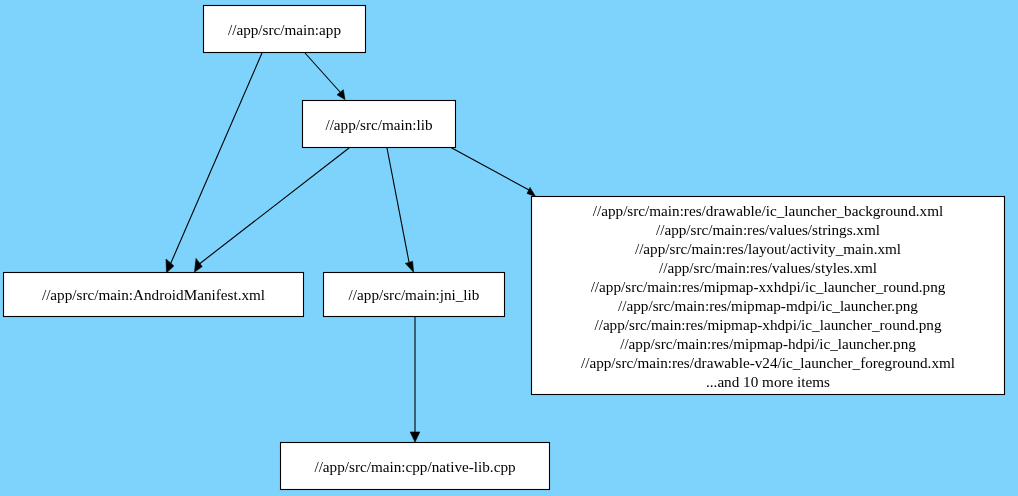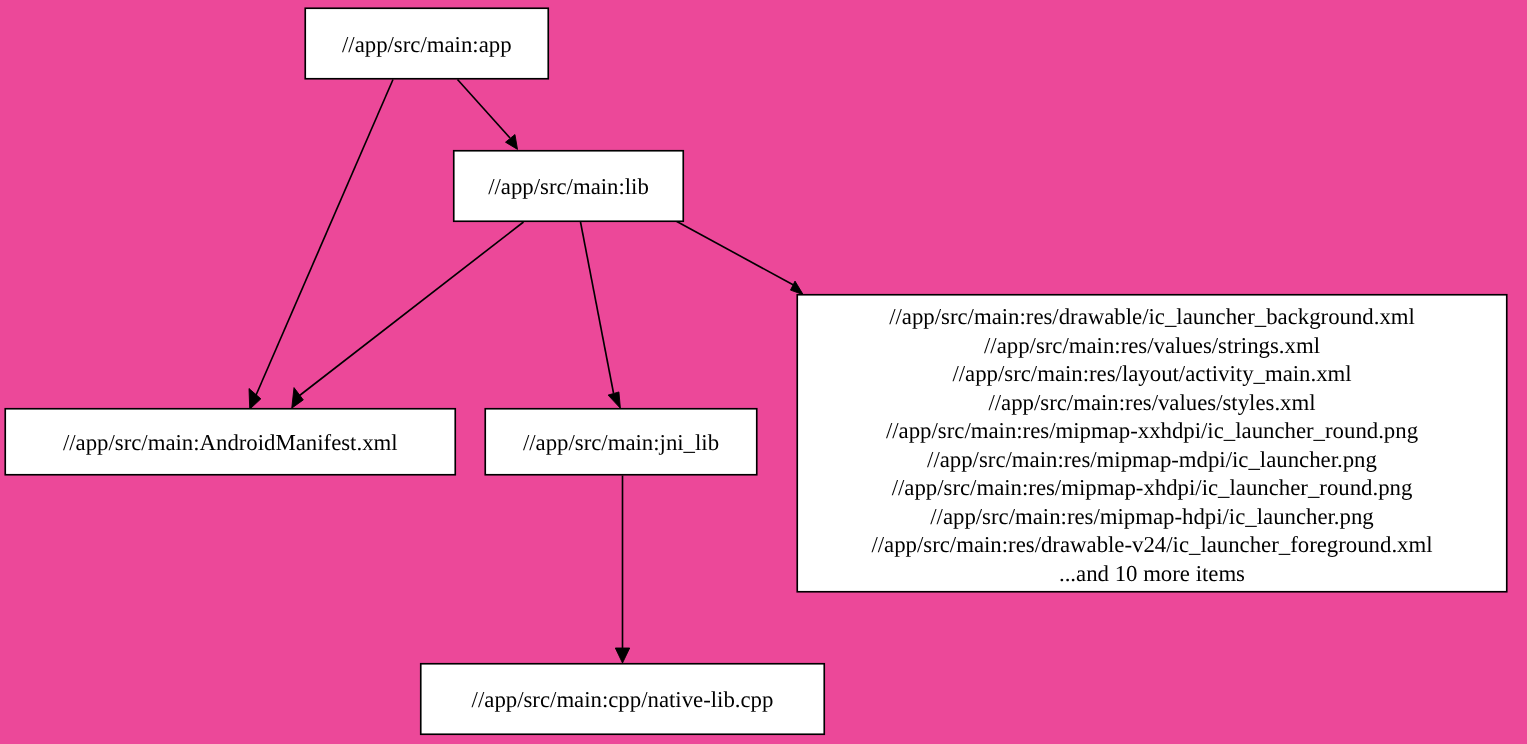--- a/index.html
+++ b/index.html
@@ -10,21 +10,21 @@
   body {
     width: 1018px;
     height: 496px;
     overflow: hidden;
     font-family: "Liberation Serif", "DejaVu Serif", serif;
   }
   #graph-root {
     position: relative;
     width: 1018px;
     height: 496px;
-    background: #ec4899;
+    background: #7dd3fc;
   }
   svg#graph-canvas {
     position: absolute;
     left: 0;
     top: 0;
     width: 1018px;
     height: 496px;
     display: block;
   }
   .node-box {

